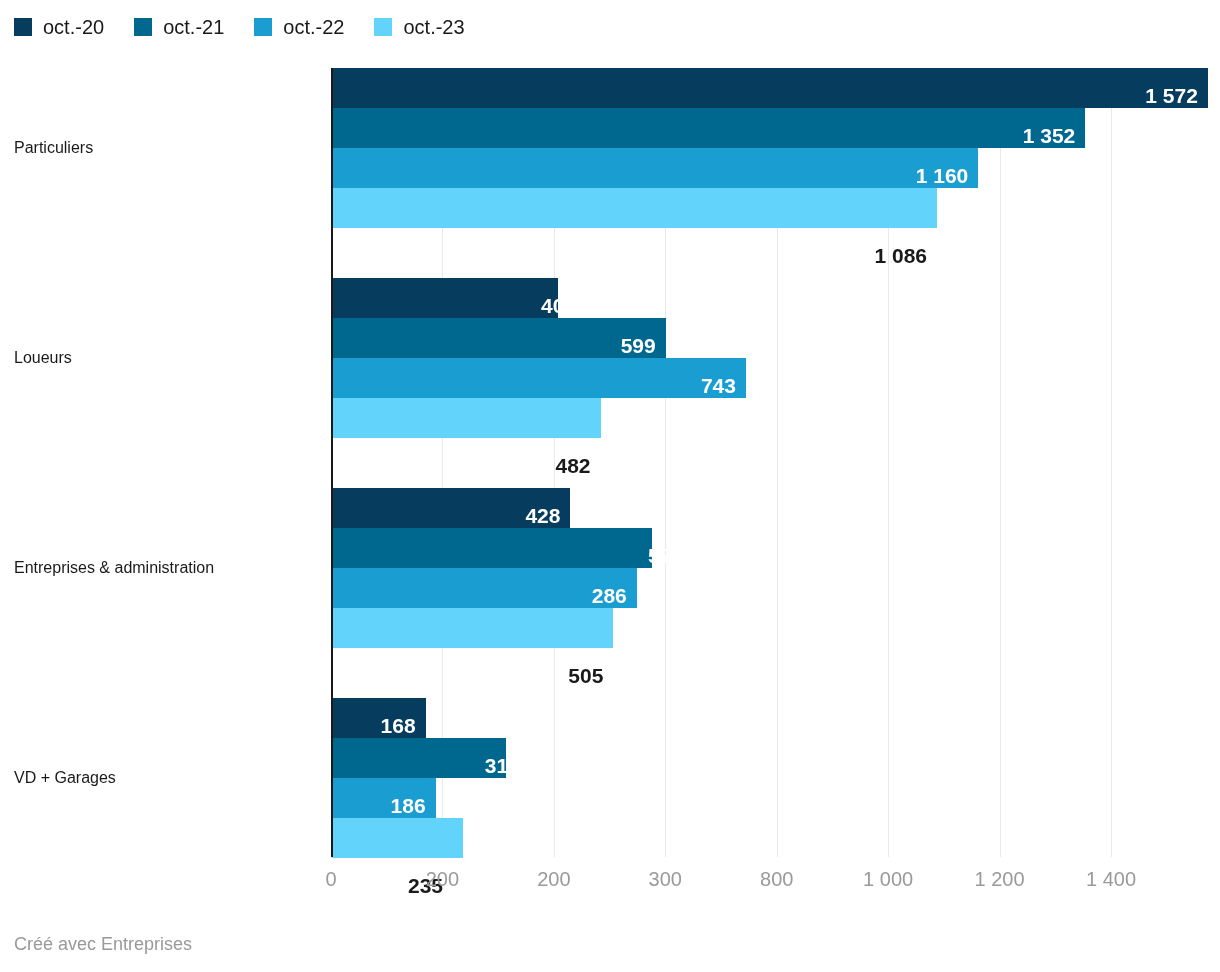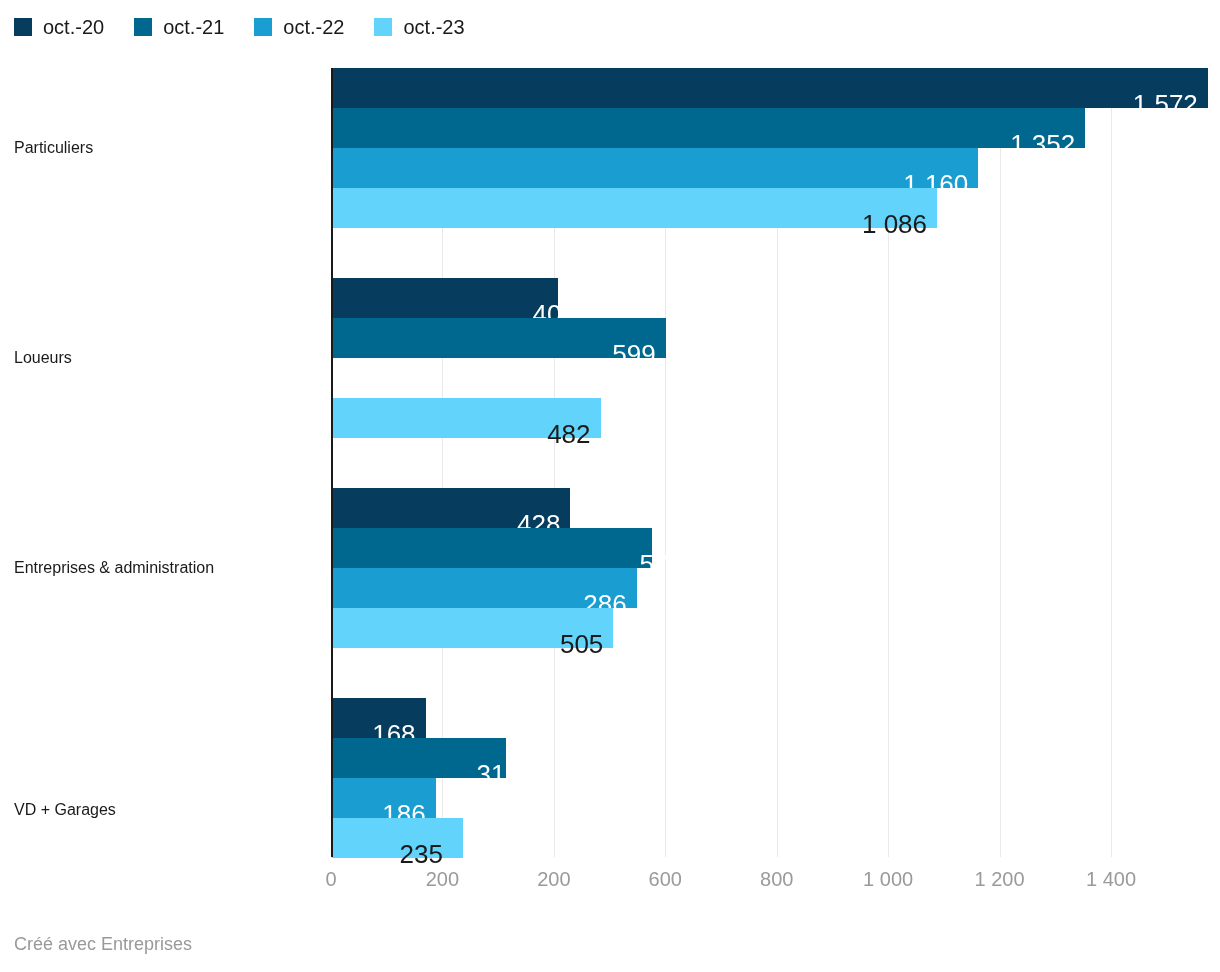--- a/index.html
+++ b/index.html
@@ -96,33 +96,35 @@
     height: 40px;
   }
   .bar {
     position: absolute;
     left: 0;
     top: 0;
     height: 40px;
   }
   .bar-value {
     position: absolute;
-    top: 16px;
+    top: 8px;
     height: 40px;
     line-height: 40px;
-    font-size: 26px;
-    white-space: nowrap;
+    font-size: 21px;
+    white-space: nowrap;
+    font-weight: bold;
   }
   .bar-value.inside {
     right: 10px;
     color: #ffffff;
   }
   .bar-value.inside-dark {
     right: 10px;
     color: #1a1a1a;
+    margin-top: 40px;
   }
 
   
   #xaxis {
     position: absolute;
     left: 0;
     top: 860px;
     width: 1220px;
     height: 36px;
   }
@@ -203,20 +205,24 @@
       <div class="group" style="top: 218px; height: 160px;">
         <div class="cat-label" style="top: 69px;">Loueurs</div>
         <div class="bar-row" style="top: 0px; width: 254px;">
           <div class="bar" style="width: 225.643px; background: rgb(6, 60, 94);"></div>
           <span class="bar-value inside">405</span>
         </div>
         <div class="bar-row" style="top: 40px; width: 333.729px;">
           <div class="bar" style="width: 333.729px; background: rgb(0, 104, 143);"></div>
           <span class="bar-value inside">599</span>
         </div>
+        <div class="bar-row" style="top: 80px; width: 413.957px;">
+          <div class="bar" style="width: 413.957px; background: rgb(26, 157, 208);"></div>
+          <span class="bar-value inside">743</span>
+        </div>
         <div class="bar-row" style="top: 120px; width: 268.543px;">
           <div class="bar" style="width: 268.543px; background: rgb(98, 212, 251);"></div>
           <span class="bar-value inside-dark">482</span>
         </div>
       </div>
       <div class="group" style="top: 428px; height: 160px;">
         <div class="cat-label" style="top: 69px;">Entreprises &amp; administration</div>
         <div class="bar-row" style="top: 0px; width: 238.457px;">
           <div class="bar" style="width: 238.457px; background: rgb(6, 60, 94);"></div>
           <span class="bar-value inside">428</span>
@@ -228,21 +234,21 @@
         <div class="bar-row" style="top: 80px; width: 304.757px;">
           <div class="bar" style="width: 304.757px; background: rgb(26, 157, 208);"></div>
           <span class="bar-value inside">286</span>
         </div>
         <div class="bar-row" style="top: 120px; width: 281.357px;">
           <div class="bar" style="width: 281.357px; background: rgb(98, 212, 251);"></div>
           <span class="bar-value inside-dark">505</span>
         </div>
       </div>
       <div class="group" style="top: 638px; height: 160px;">
-        <div class="cat-label" style="top: 69px; margin-top: 32px;">VD + Garages</div>
+        <div class="cat-label" style="top: 69px;">VD + Garages</div>
         <div class="bar-row" style="top: 0px; width: 93.6px;">
           <div class="bar" style="width: 93.6px; background: rgb(6, 60, 94);"></div>
           <span class="bar-value inside">168</span>
         </div>
         <div class="bar-row" style="top: 40px; width: 173.829px; padding-left: 24px;">
           <div class="bar" style="width: 173.829px; background: rgb(0, 104, 143);"></div>
           <span class="bar-value inside">312</span>
         </div>
         <div class="bar-row" style="top: 80px; width: 103.629px;">
           <div class="bar" style="width: 103.629px; background: rgb(26, 157, 208);"></div>
@@ -253,20 +259,20 @@
           <span class="bar-value inside-dark">235</span>
         </div>
       </div>
     </div>
 </div>
 
 <div id="xaxis">
     <div class="xtick" style="left: 331px;">0</div>
     <div class="xtick" style="left: 442.429px;">200</div>
     <div class="xtick" style="left: 553.857px;">200</div>
-    <div class="xtick" style="left: 665.286px;">600</div>
+    <div class="xtick" style="left: 665.286px;">300</div>
     <div class="xtick" style="left: 776.714px;">800</div>
     <div class="xtick" style="left: 888.143px;">1 000</div>
     <div class="xtick" style="left: 999.571px;">1 200</div>
     <div class="xtick" style="left: 1111px;">1 400</div>
   </div>
 
 <div id="footer">Créé avec Entreprises</div>
 
 </body></html>

